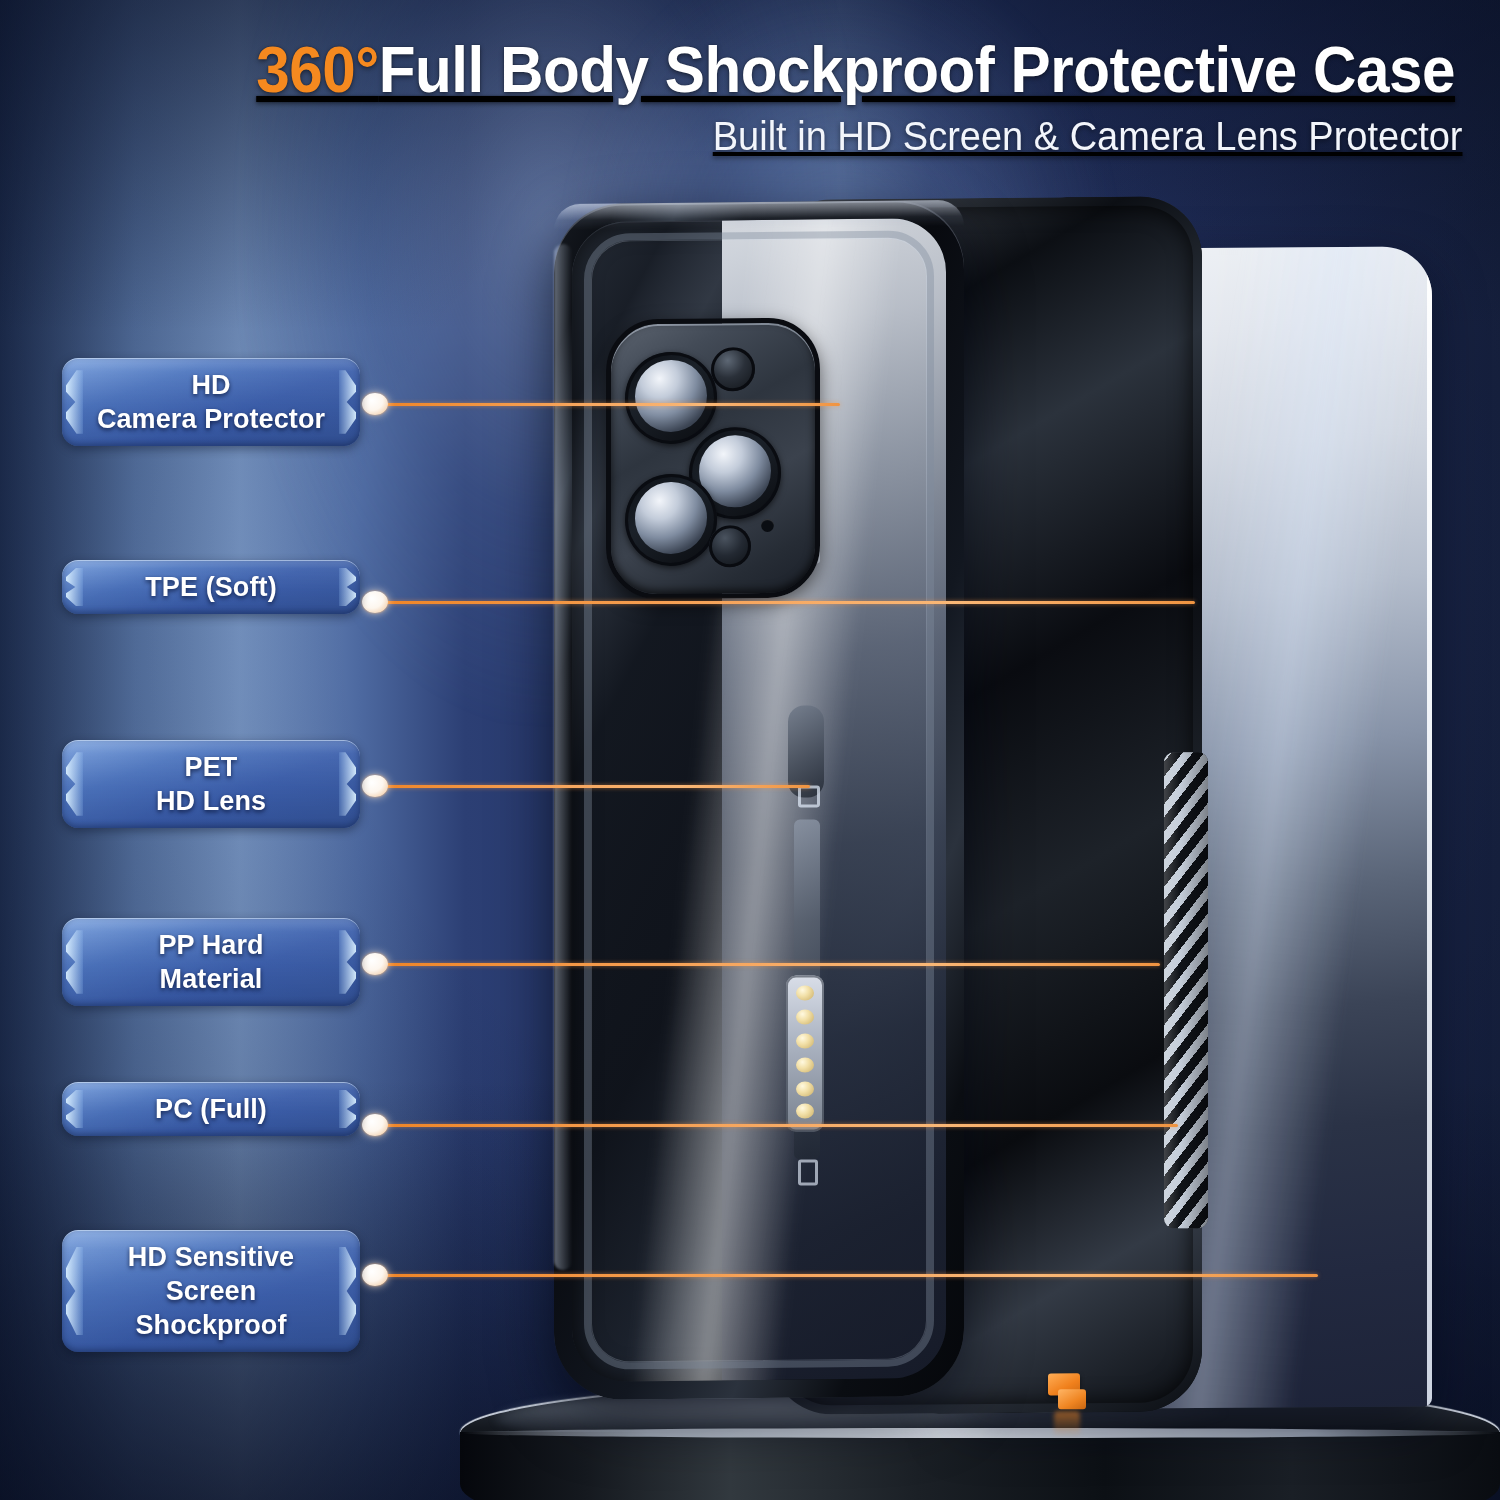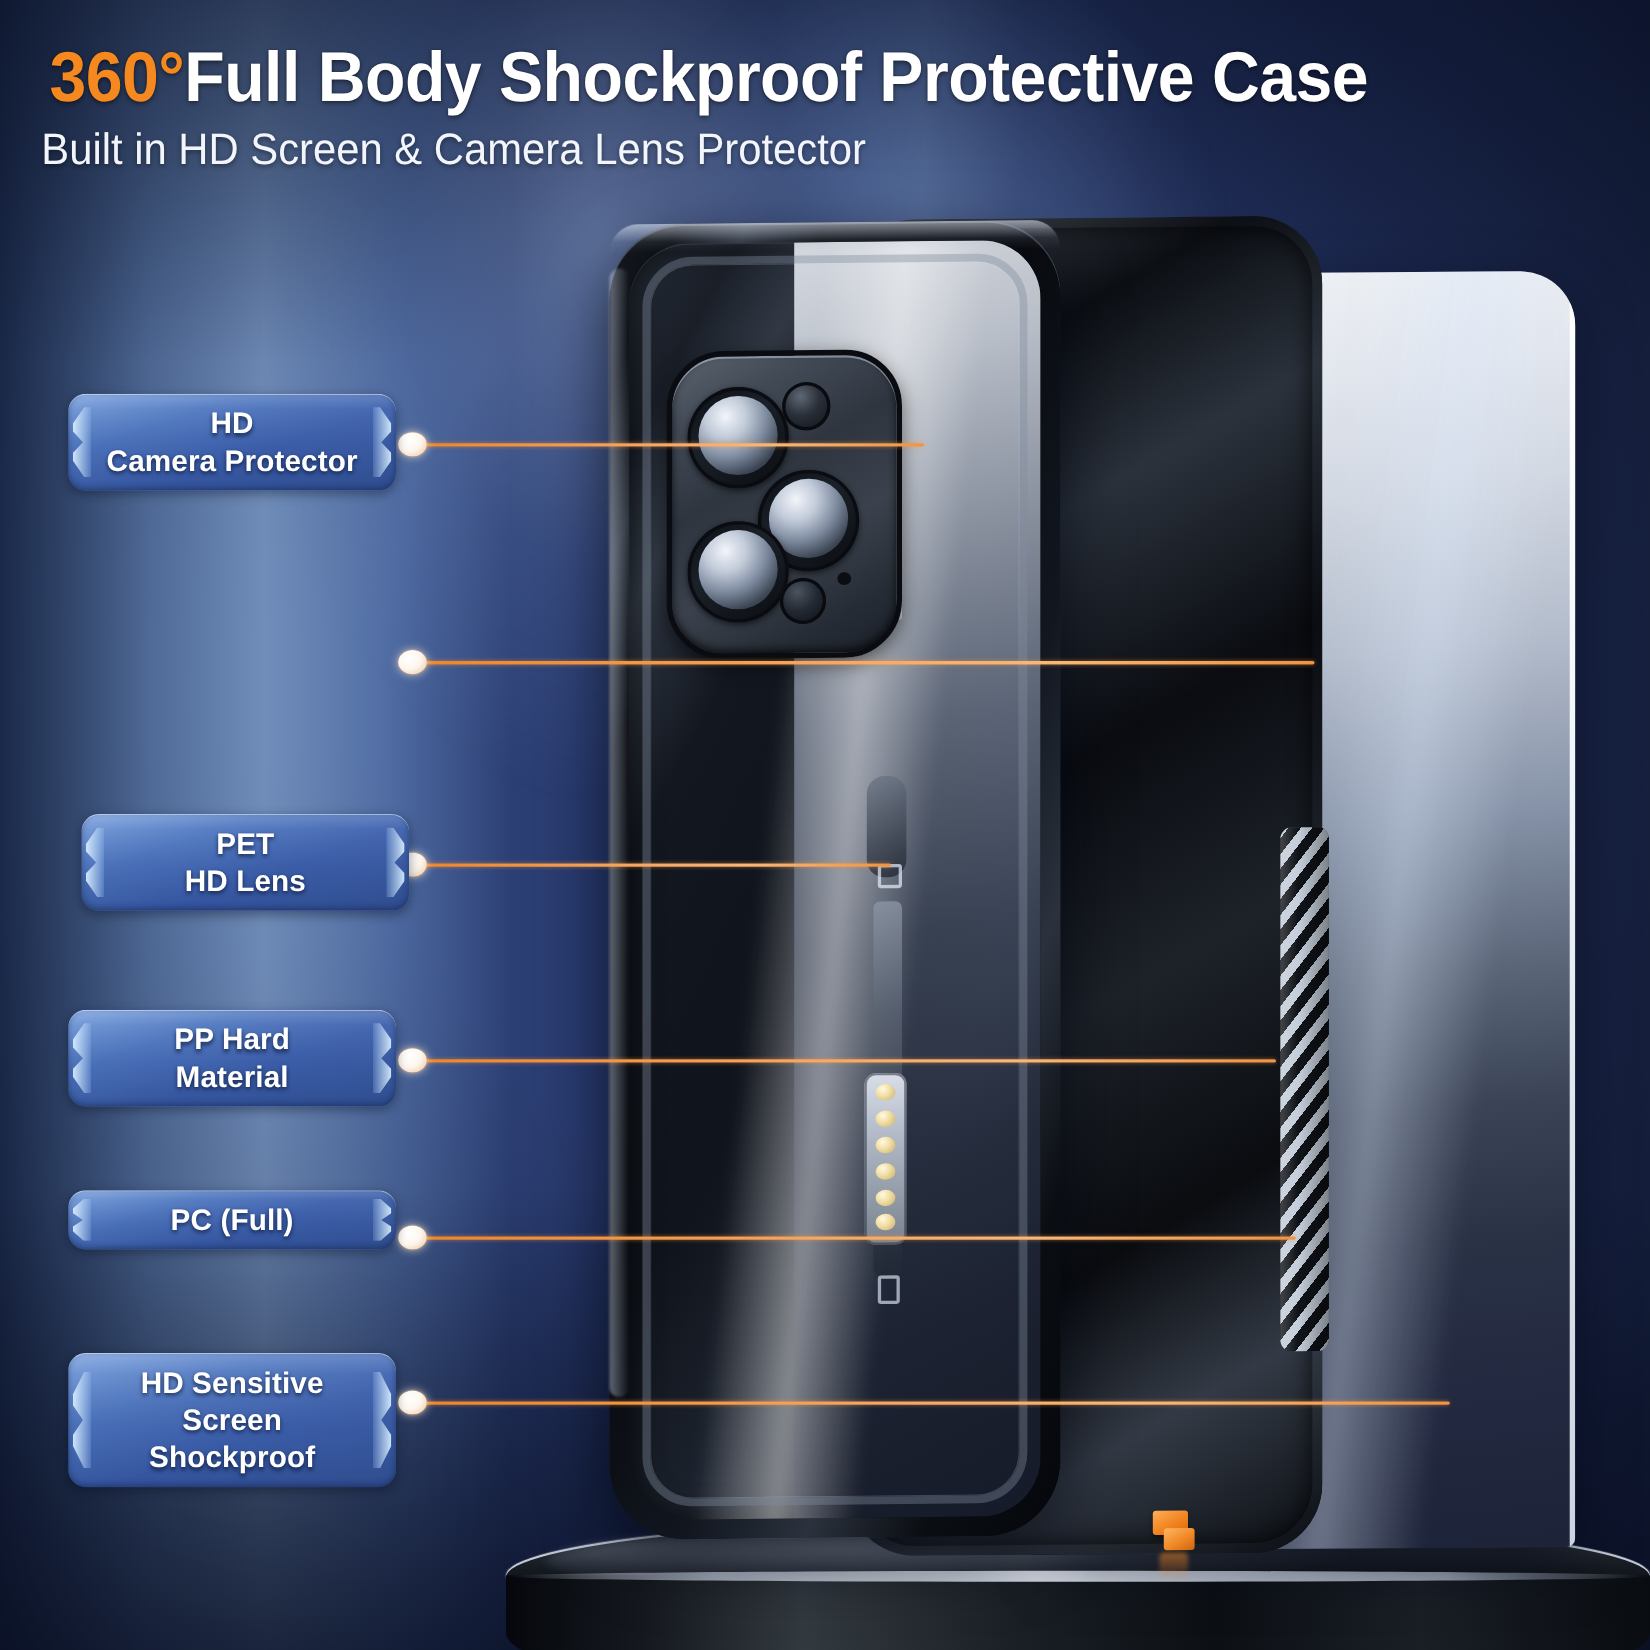--- a/index.html
+++ b/index.html
@@ -33,21 +33,21 @@
   .bg-glow{position:absolute;left:240px;top:-180px;width:620px;height:900px;
     background:radial-gradient(ellipse at 50% 45%, rgba(176,200,236,.42) 0%, rgba(120,150,200,.16) 42%, rgba(120,150,200,0) 72%);
     filter:blur(8px);}
   .bg-glow2{position:absolute;left:560px;top:-60px;width:560px;height:620px;
     background:radial-gradient(ellipse at 50% 50%, rgba(150,180,225,.30) 0%, rgba(120,150,200,0) 70%);
     filter:blur(10px);}
   .bg-vign{position:absolute;inset:0;
     background:radial-gradient(ellipse at 50% 42%, rgba(0,0,0,0) 38%, rgba(6,11,28,.50) 100%);}
 
   
-  .header{position:absolute;left:0;top:0;width:1500px;text-align:left;z-index:40;}
+  .header{position:absolute;left:0;top:0;width:1500px;text-align:right;z-index:40;text-decoration:underline;}
   .h-title{
     font-size:64px;font-weight:700;line-height:1;letter-spacing:-.5px;
     color:#ffffff;white-space:nowrap;margin-top:38px;
     transform:scaleX(.94);transform-origin:50% 50%;
     text-shadow:0 2px 5px rgba(0,0,0,.45), 0 0 2px rgba(0,0,0,.35);
   }
   .h-title .deg{color:#F5891F;}
   .h-sub{
     font-size:40px;font-weight:400;color:#f2f5fb;white-space:nowrap;
     margin-top:12px;transform:scaleX(.95);transform-origin:50% 50%;
@@ -409,21 +409,26 @@
         <span class="dot"></span>
       </div>
     </div>
 
   <div class="callouts" id="callouts">
       <div class="callout" style="top: 358px;">
         <div class="cbox">
           <div class="cbox-inner"><span>HD</span><span class="l2">Camera Protector</span></div>
         </div>
       </div>
-      <div class="callout" style="top: 740px; margin-left: 12px;">
+      <div class="callout" style="top: 560px;">
+        <div class="cbox">
+          <div class="cbox-inner"><span>TPE (Soft)</span></div>
+        </div>
+      </div>
+      <div class="callout" style="top: 740px;">
         <div class="cbox">
           <div class="cbox-inner"><span>PET</span><span class="l2">HD Lens</span></div>
         </div>
       </div>
       <div class="callout" style="top: 918px;">
         <div class="cbox">
           <div class="cbox-inner"><span>PP Hard</span><span class="l2">Material</span></div>
         </div>
       </div>
       <div class="callout" style="top: 1082px;">

